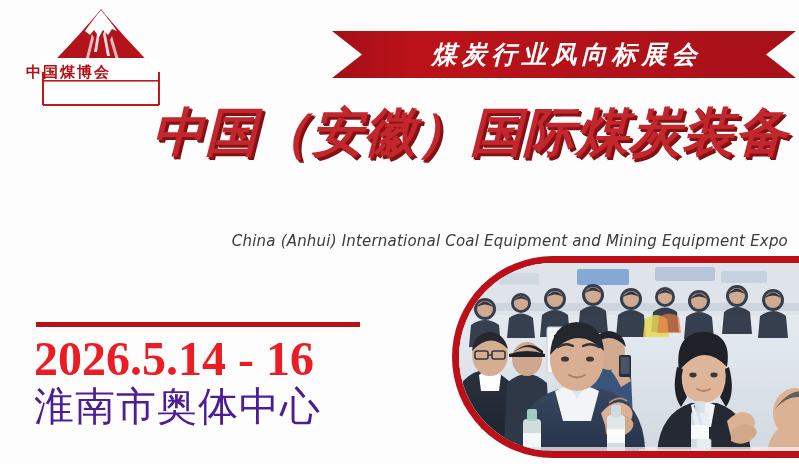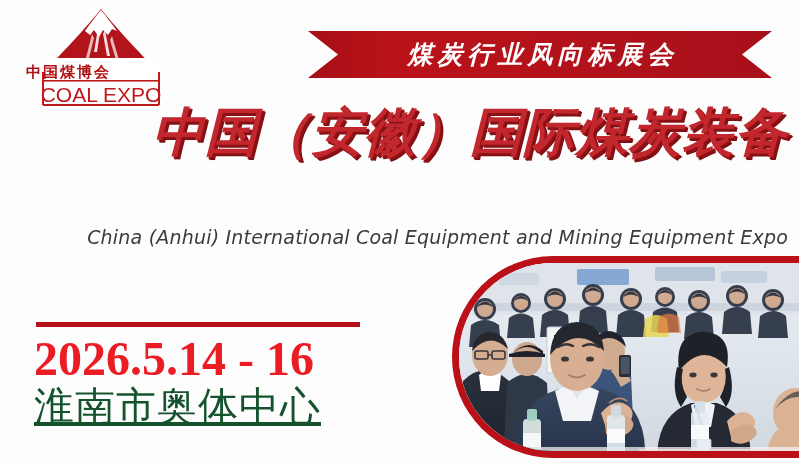--- a/index.html
+++ b/index.html
@@ -64,21 +64,21 @@
     font-weight: 400;
     letter-spacing: 0px;
     color: #c0191c;
     line-height: 22px;
     white-space: nowrap;
   }
 
   
   #ribbon {
     position: absolute;
-    left: 308px;
+    left: 332px;
     top: 31px;
     width: 464px;
     height: 47px;
   }
   #ribbon-shape {
     position: absolute;
     left: 0; top: 0;
     width: 464px;
     height: 47px;
   }
@@ -119,25 +119,25 @@
     color: #c1272d;
     line-height: 56px;
     white-space: nowrap;
     text-shadow: 2px 2px 0 #8d1114, 3px 3px 0 #7a0f12;
   }
 
   
   #subtitle {
     position: absolute;
     left: 0;
-    top: 226px;
+    top: 232px;
     width: 788px;
     text-align: right;
     font-family: "DejaVu Sans", "Liberation Sans", sans-serif;
-    font-size: 19px;
+    font-size: 15px;
     font-style: italic;
     font-weight: 400;
     color: #3b3b3b;
     letter-spacing: 0.2px;
     white-space: nowrap;
   }
 
   
   #slogan {
     position: absolute;
@@ -171,25 +171,24 @@
     line-height: 50px;
     white-space: nowrap;
   }
   #venue {
     position: absolute;
     left: 34px;
     top: 382px;
     font-family: "DejaVu Serif", "Liberation Serif", serif;
     font-size: 40px;
     font-weight: 400;
-    color: #14532d;
+    color: #4c1d95;
     letter-spacing: 1px;
     line-height: 48px;
     white-space: nowrap;
-    text-decoration: underline;
   }
 
   
   #photo-frame {
     position: absolute;
     left: 452px;
     top: 256px;
     width: 347px;
     height: 202px;
     border: 7px solid #bb1017;
@@ -229,21 +228,20 @@
         <rect x="16" y="52" width="118" height="48" fill="#ffffff"></rect>
       </g>
       <path d="M17 52 L133 52 L133 99 L17 99 Z" fill="#ffffff"></path>
       <path d="M17 66 L133 66 L133 99 L17 99 Z" fill="#ffffff"></path>
       <rect x="17" y="74" width="116" height="1.6" fill="#c0191c"></rect>
       <path d="M17 66 L17 99" stroke="#c0191c" stroke-width="2" fill="none"></path>
       <path d="M133 66 L133 99" stroke="#c0191c" stroke-width="2" fill="none"></path>
       <path d="M17 99 L133 99" stroke="#c0191c" stroke-width="2" fill="none"></path>
     </svg>
     <div id="logo-cn">中国煤博会</div>
-    <div id="logo-en">COAL EXPO</div>
   </div>
 
   <div id="ribbon">
     <svg id="ribbon-shape" viewBox="0 0 464 47" preserveAspectRatio="none">
       <defs>
         <linearGradient id="rg" x1="0" y1="0" x2="1" y2="0">
           <stop offset="0%" stop-color="#a50f17"></stop>
           <stop offset="18%" stop-color="#bb1219"></stop>
           <stop offset="55%" stop-color="#b3121a"></stop>
           <stop offset="100%" stop-color="#a7101a"></stop>

